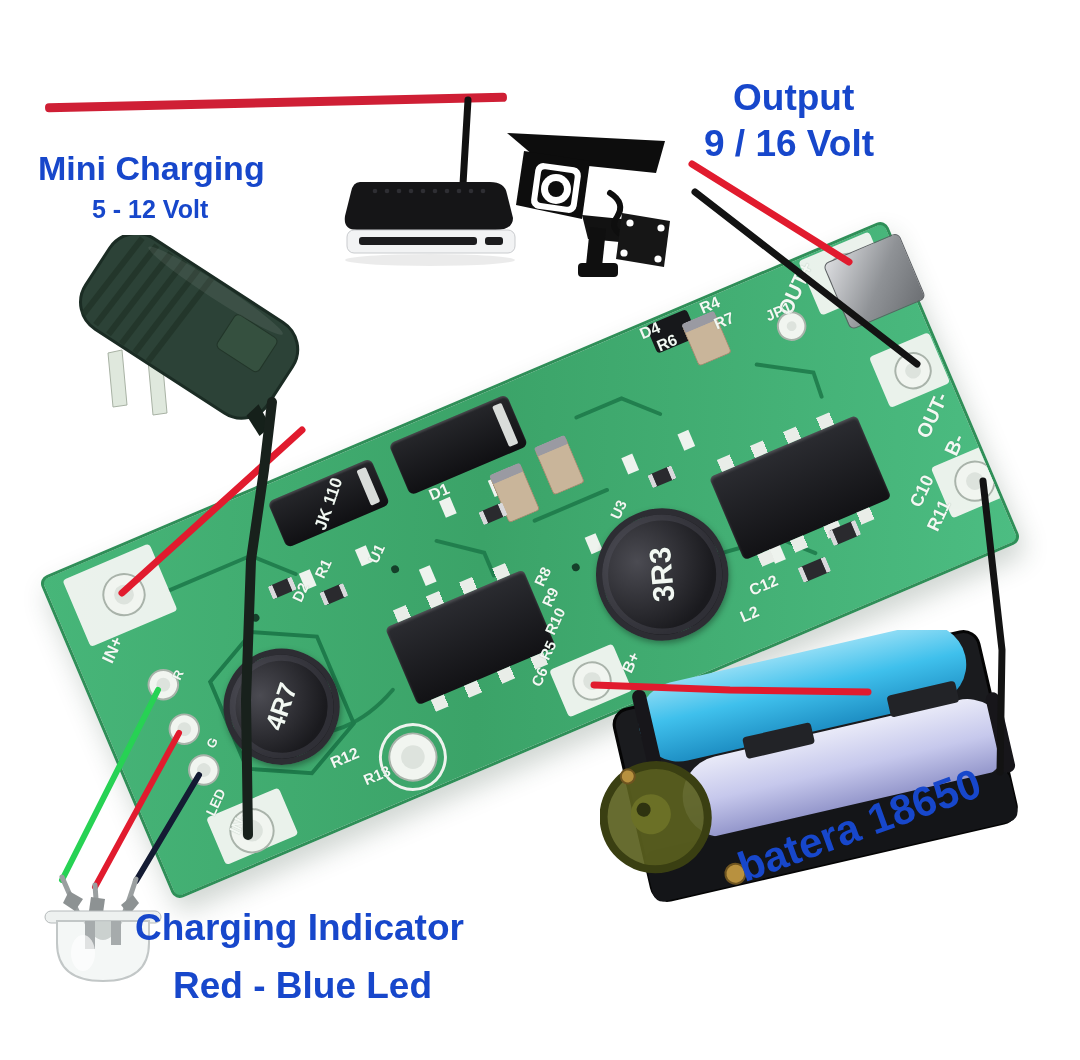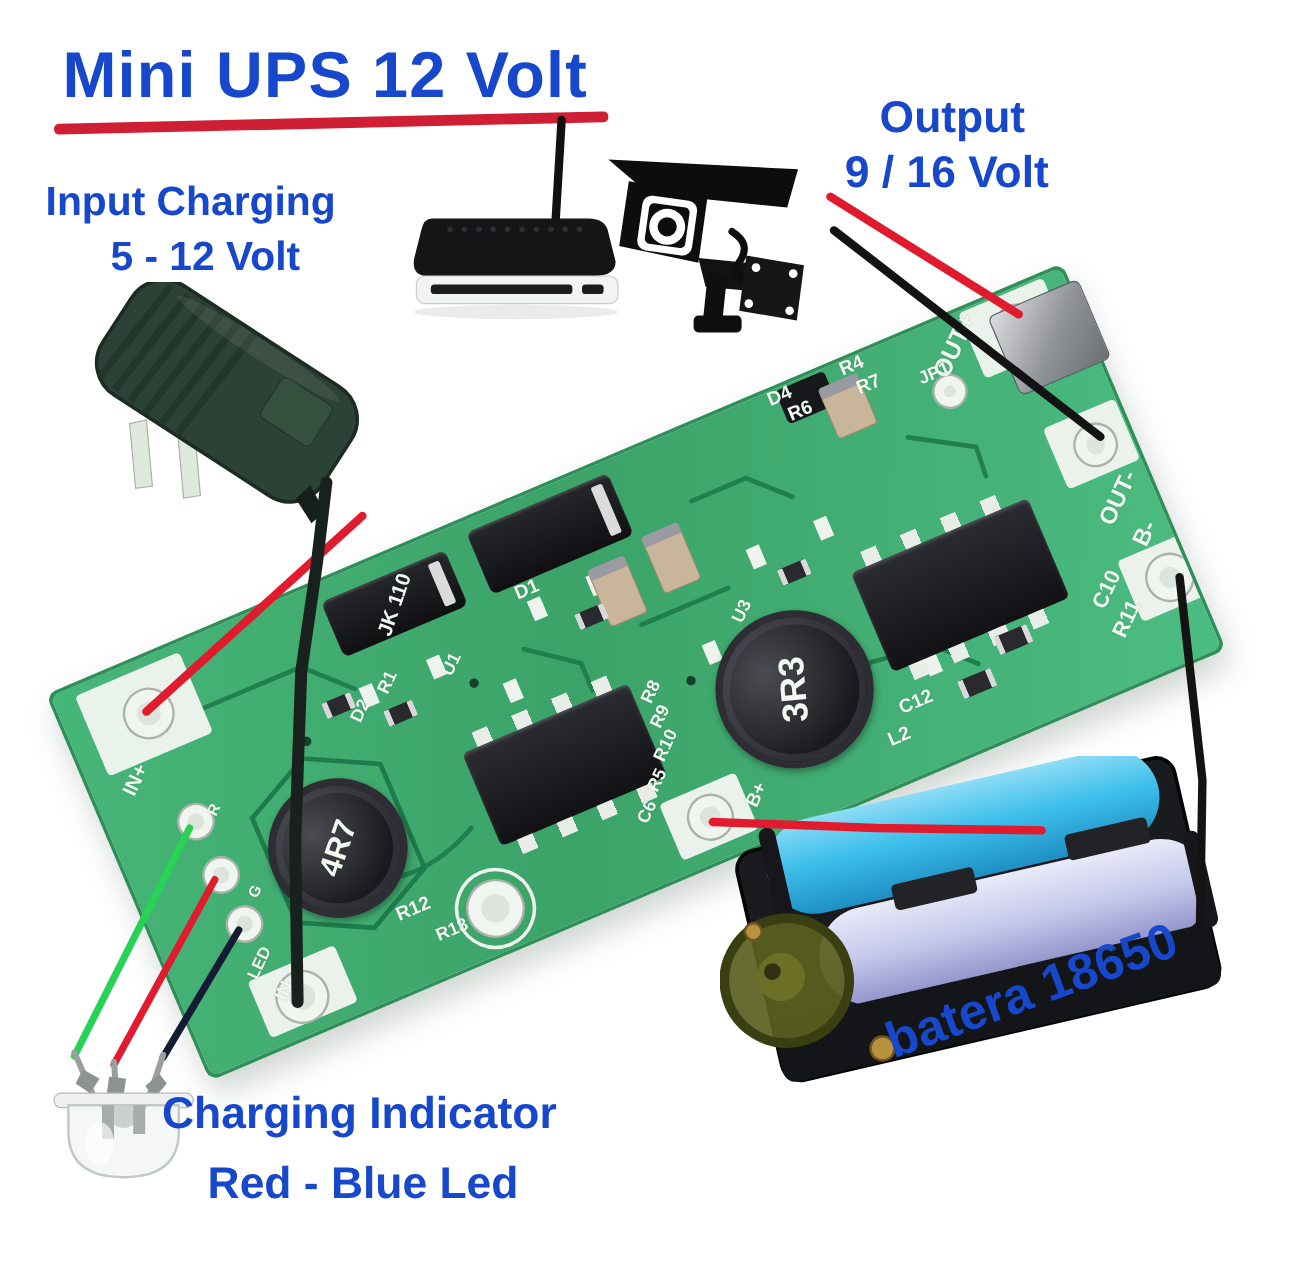--- a/index.html
+++ b/index.html
@@ -3,21 +3,21 @@
 <meta charset="utf-8">
 <style>
   html,body{margin:0;padding:0;background:#e9e9e9;}
   .stage{position:relative;width:1080px;height:1060px;background:#ffffff;overflow:hidden;
          font-family:"Liberation Sans",sans-serif;}
   .txt{position:absolute;font-weight:700;color:#1747cb;white-space:nowrap;line-height:1.1;}
   #title{left:52px;top:34px;font-size:54px;letter-spacing:1px;}
   #title-underline{position:absolute;left:45px;top:98px;width:462px;height:9px;background:#cf1f35;
                    border-radius:4px;transform:rotate(-1.3deg);}
   #input1{left:38px;top:150px;font-size:34px;}
-  #input2{left:92px;top:196px;font-size:34px;}
+  #input2{left:92px;top:196px;font-size:25px;}
   #output1{left:733px;top:78px;font-size:37px;}
   #output2{left:704px;top:124px;font-size:37px;}
   #ind1{left:135px;top:908px;font-size:37px;text-align:center;}
   #ind2{left:173px;top:966px;font-size:37px;}
   #batlabel{left:740px;top:846px;font-size:42px;transform:rotate(-20deg);transform-origin:left center;}
 
   
   #board{position:absolute;left:70px;top:385px;width:920px;height:350px;
          transform:rotate(-23deg);border-radius:9px;
          background:linear-gradient(115deg,#47b679 0%,#3ba368 45%,#4cbd82 100%);
@@ -306,23 +306,22 @@
       <polygon points="108,40 96,50 104,60 114,48"></polygon>
     </g>
     <rect x="20" y="56" width="116" height="12" rx="6" fill="#eef1f0" stroke="#b5babb"></rect>
     <path d="M32,66 L32,88 Q32,126 78,126 Q124,126 124,88 L124,66 Z" fill="#f4f7f6" stroke="#c2c7c7" stroke-width="2"></path>
     <path d="M58,66 Q78,104 98,66 Z" fill="#c7cccb" opacity="0.9"></path>
     <rect x="60" y="66" width="10" height="28" fill="#a6abac"></rect>
     <rect x="86" y="66" width="10" height="24" fill="#a6abac"></rect>
     <ellipse cx="58" cy="98" rx="12" ry="18" fill="#ffffff" opacity="0.65"></ellipse>
   </svg>
 
-  <div class="txt toplabel" id="title">Mini UPS 12 Volt</div>
   <div id="title-underline"></div>
-  <div class="txt toplabel" id="input1">Input Charging</div>
+  <div class="txt toplabel" id="input1">Mini Charging</div>
   <div class="txt toplabel" id="input2">5 - 12 Volt</div>
   <div class="txt toplabel" id="output1">Output</div>
   <div class="txt toplabel" id="output2">9 / 16 Volt</div>
   <div class="txt toplabel" id="ind1">Charging Indicator</div>
   <div class="txt toplabel" id="ind2">Red - Blue Led</div>
   <div class="txt toplabel" id="batlabel">batera 18650</div>
 
 </div>
 
 </body></html>

